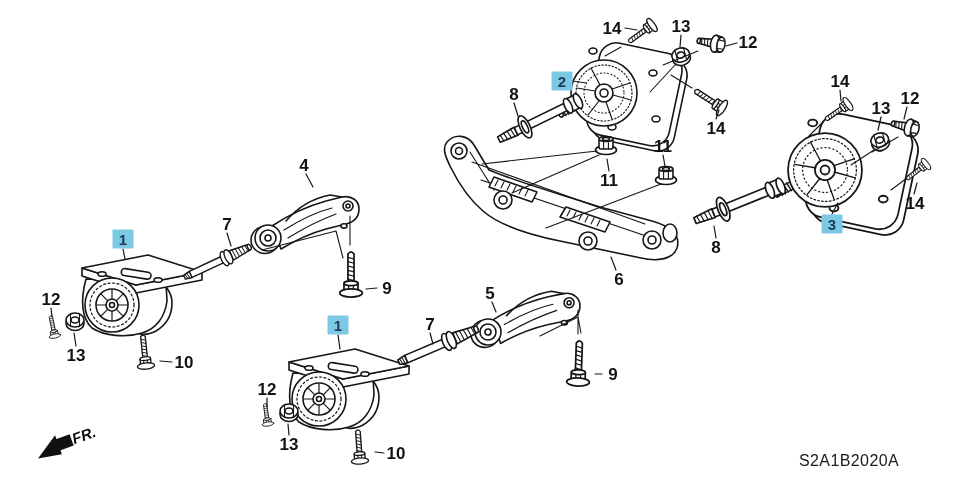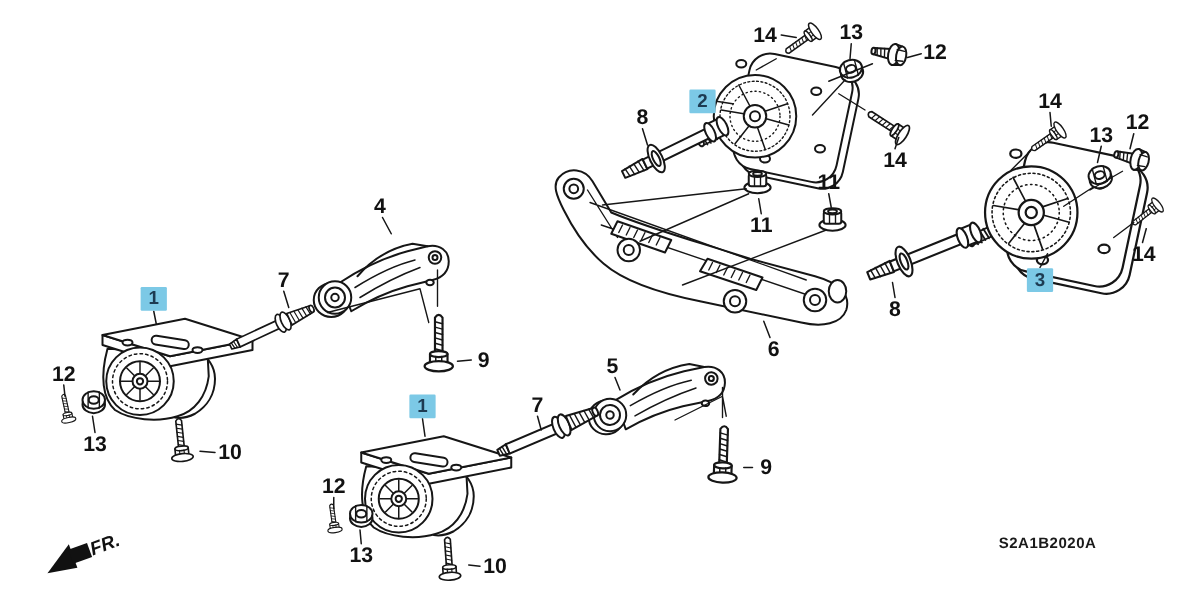--- a/index.html
+++ b/index.html
@@ -7,21 +7,21 @@
          font-family:"Liberation Sans",sans-serif;}
   .stage svg{position:absolute;left:0;top:0;}
   .lineart{stroke:#161616;fill:none;stroke-width:1.6;stroke-linecap:round;stroke-linejoin:round;}
   .f{fill:#ffffff;}
   .thin{stroke-width:1.1;}
   .callout{position:absolute;transform:translate(-50%,-50%);font-weight:bold;font-size:17px;
            color:#121212;white-space:nowrap;line-height:1;}
   .callout.hl{width:21px;height:19px;font-size:15px;background:var(--hl-bg,#7cc9e6);
               color:var(--hl-fg,#1d3b52);display:flex;align-items:center;justify-content:center;
               border-radius:1px;}
-  .code{position:absolute;left:799px;top:427px;font-weight:bold;font-size:12px;color:#1a1a1a;
+  .code{position:absolute;left:799px;top:452px;font-weight:normal;font-size:16px;color:#1a1a1a;
         letter-spacing:0.4px;}
   .frtext{font-weight:bold;font-style:italic;font-size:15px;fill:#111;}
 </style>
 </head>
 <body>
 
 <div class="stage">
 
   <svg width="960" height="479" viewBox="0 0 960 479" xmlns="http://www.w3.org/2000/svg">
     <defs>

